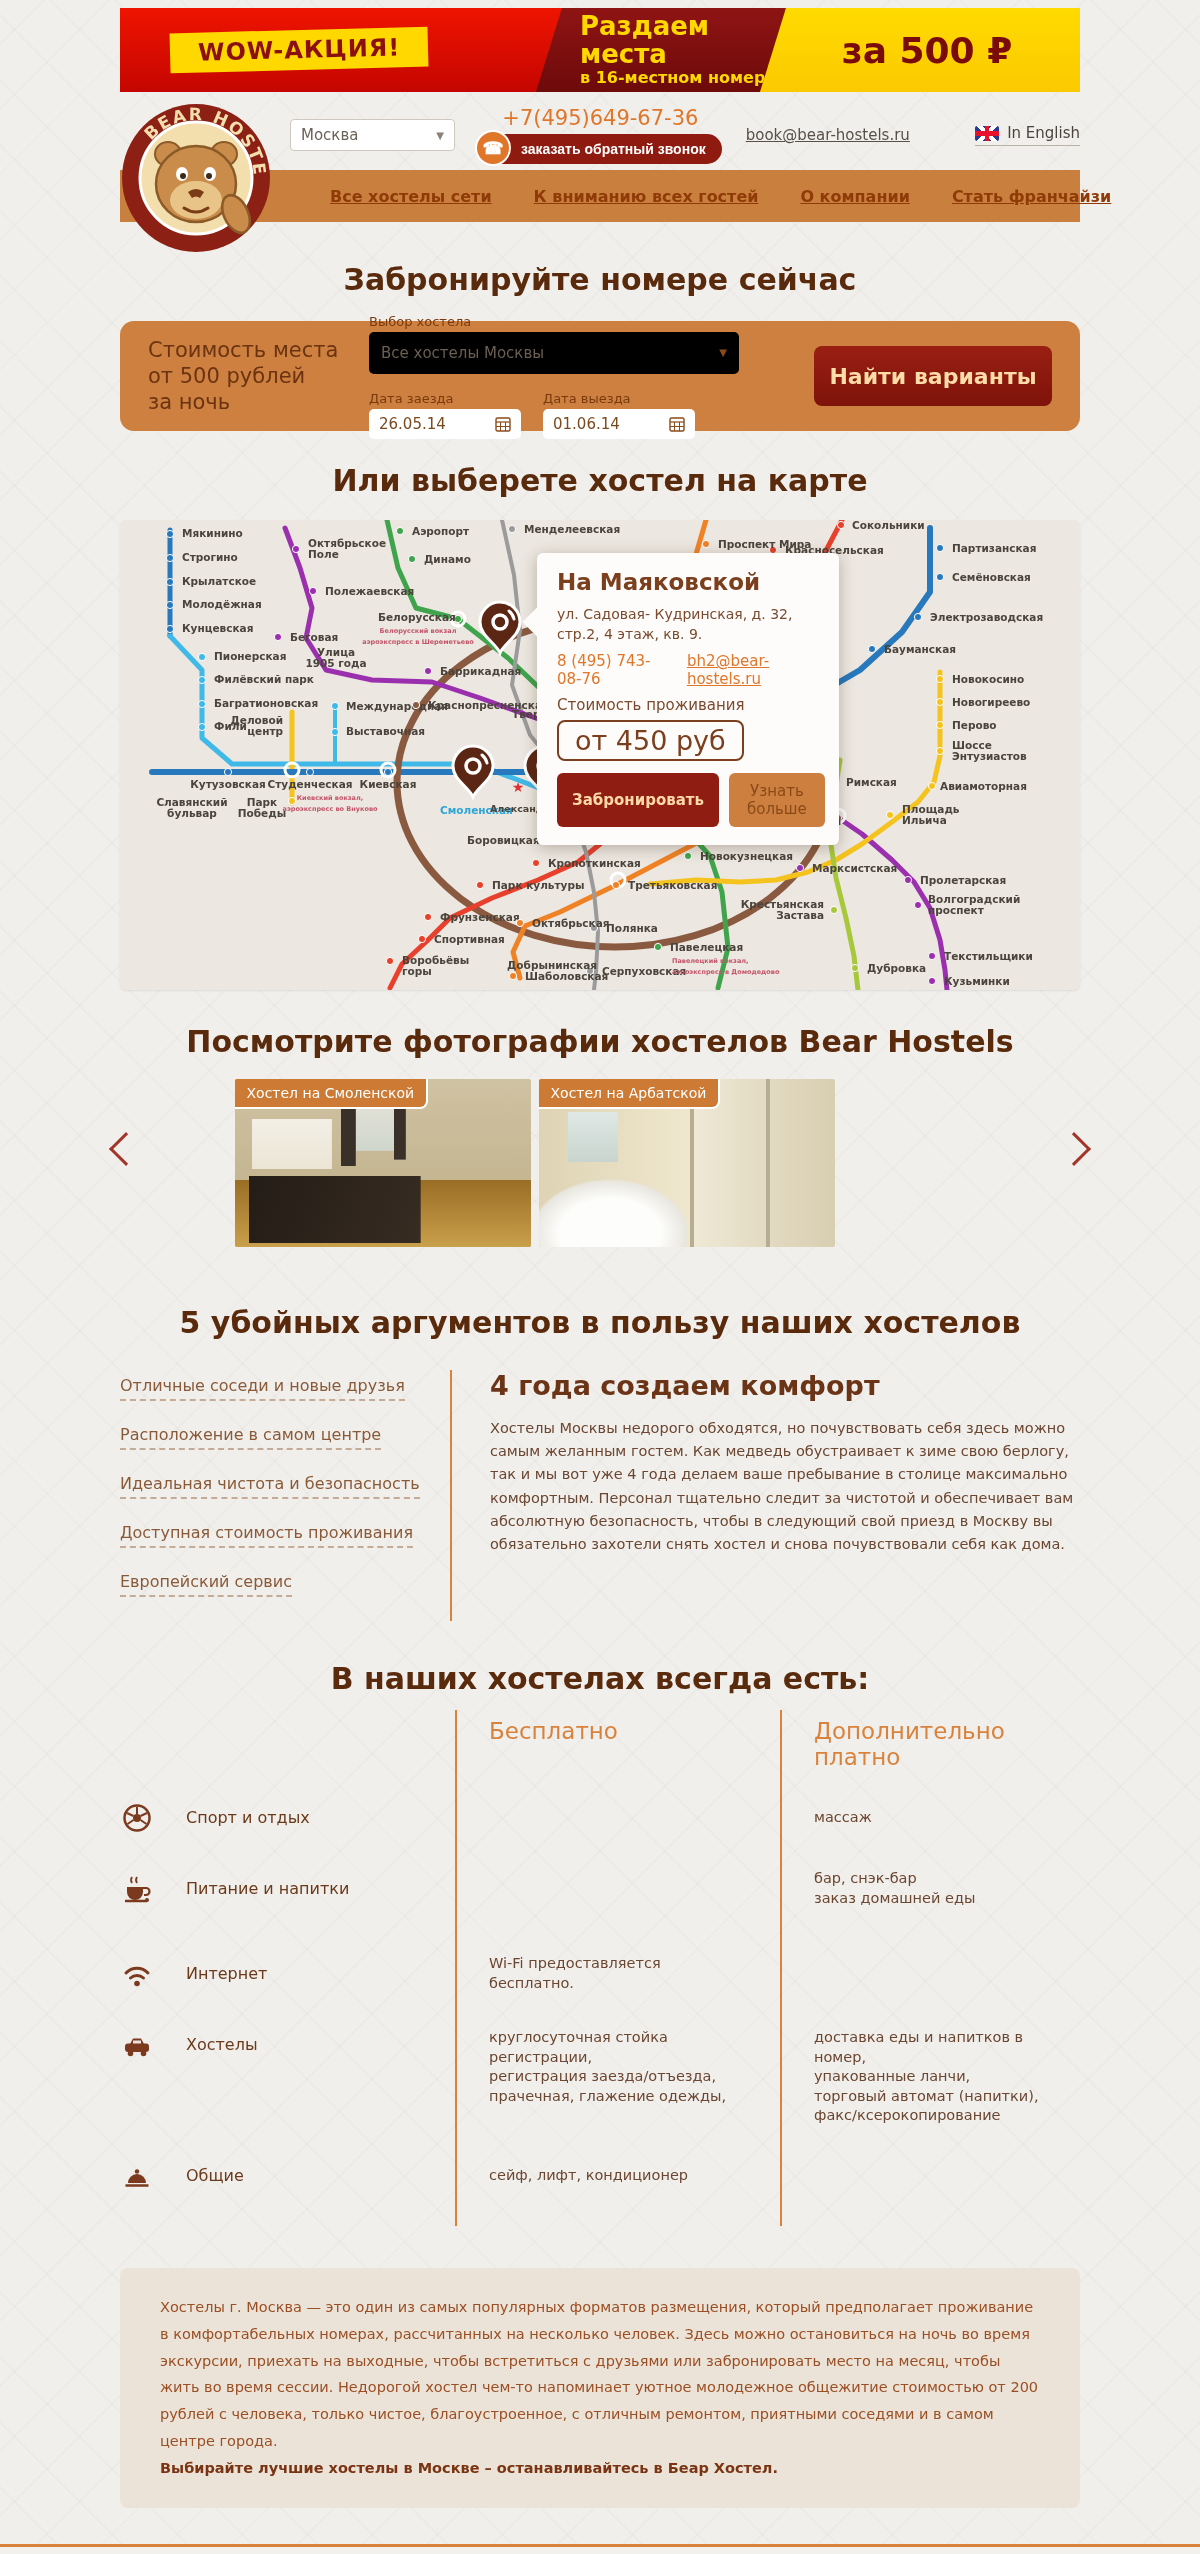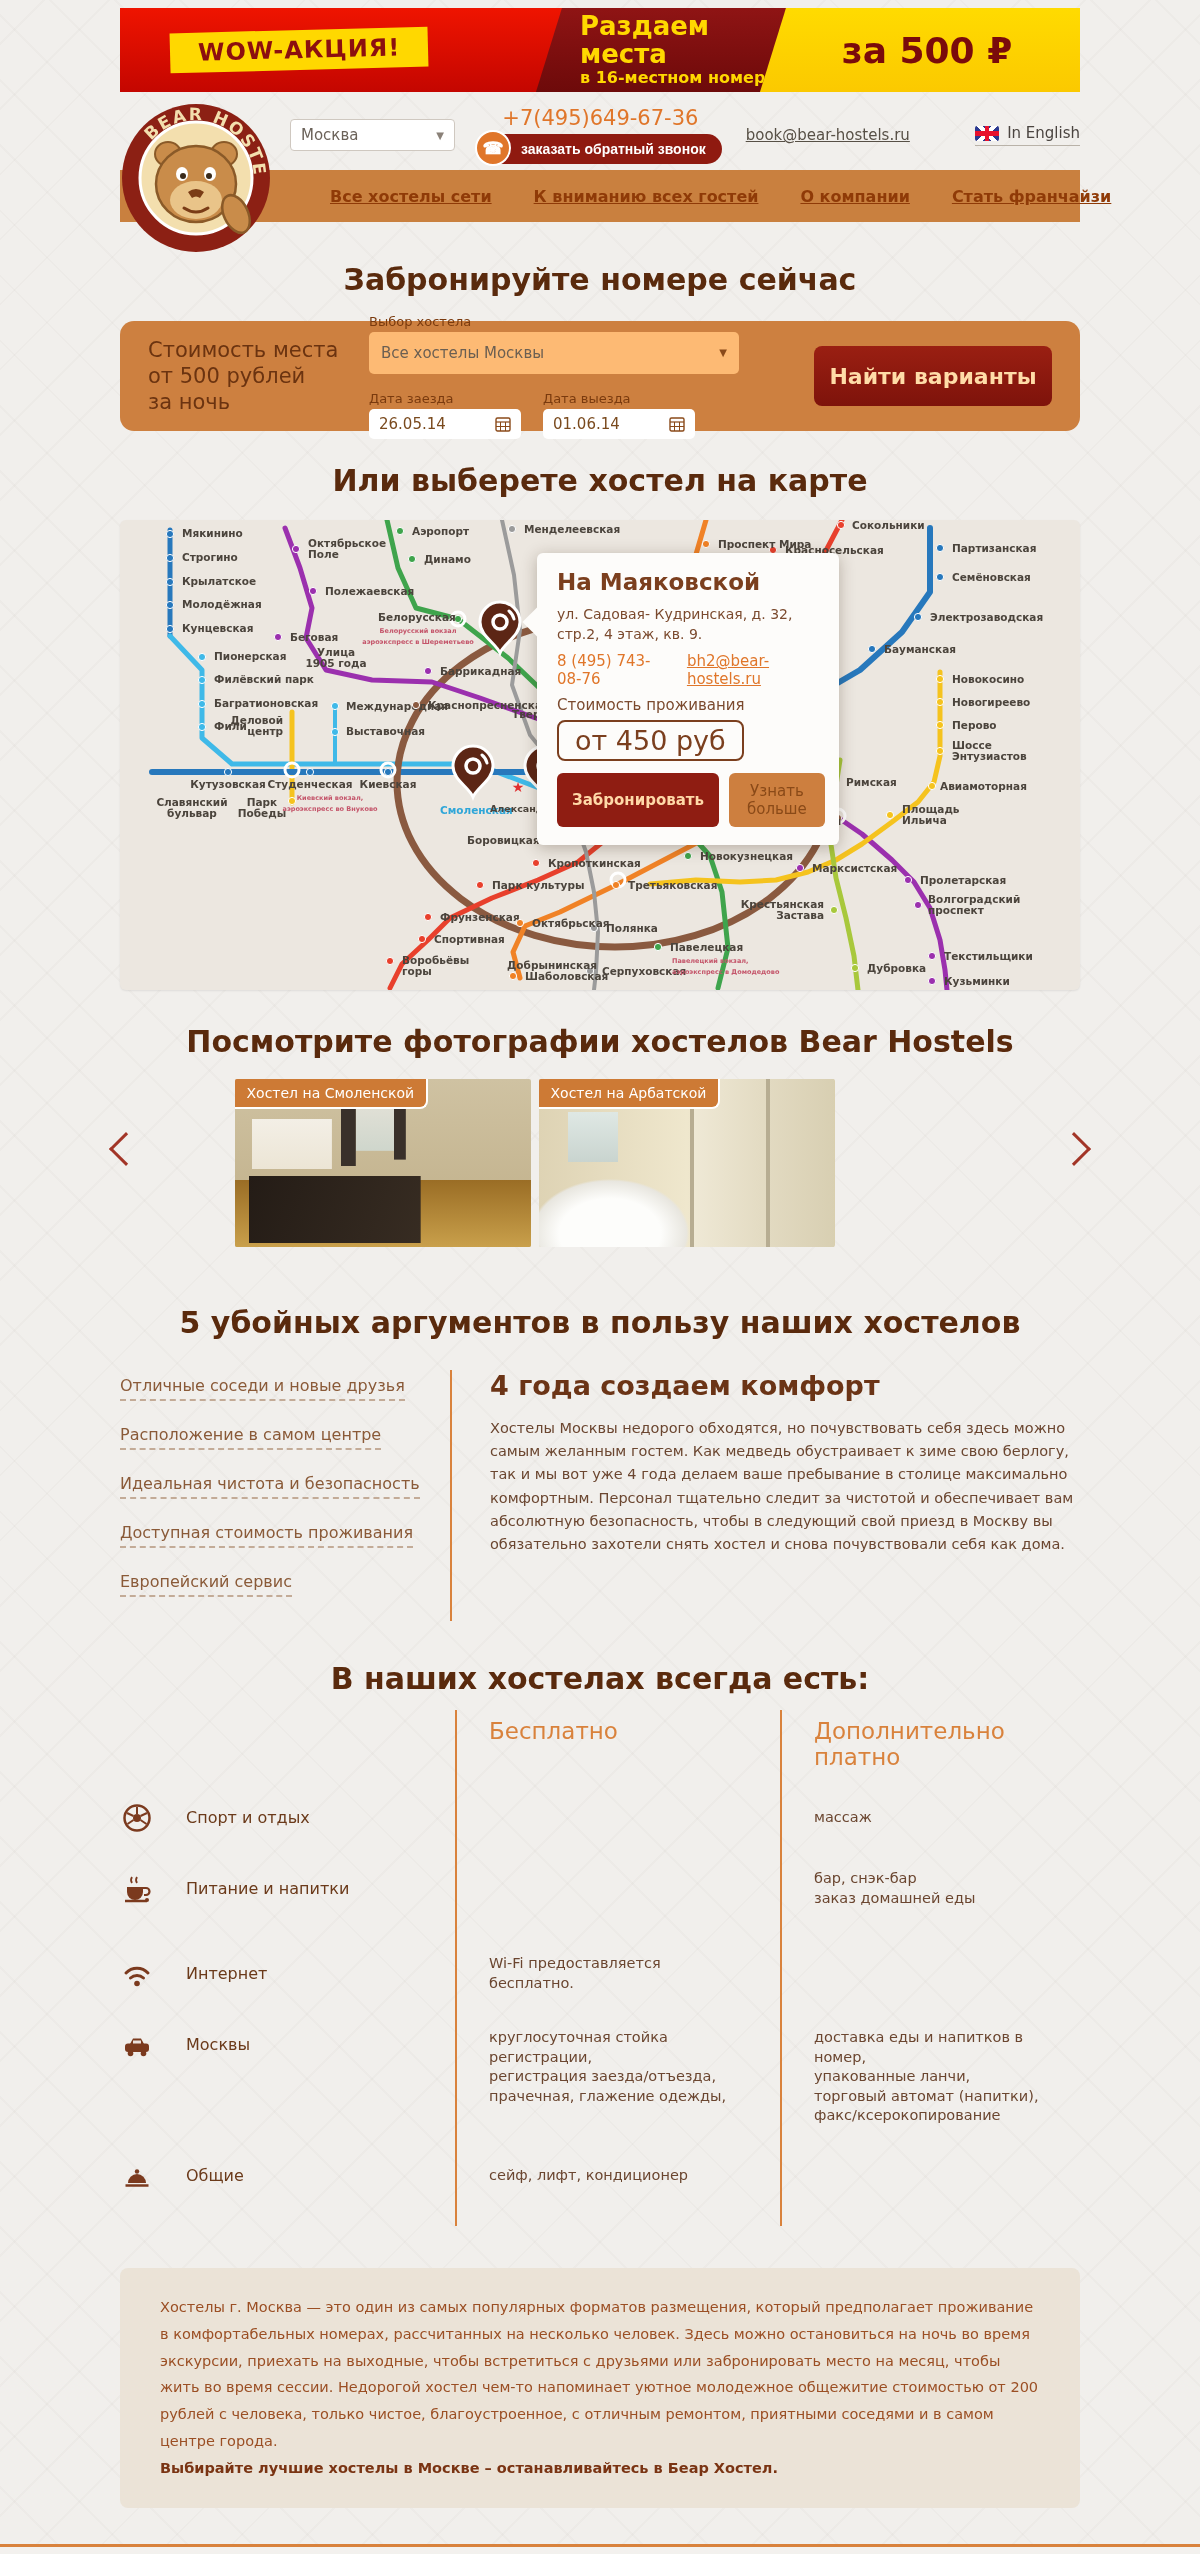--- a/index.html
+++ b/index.html
@@ -50,21 +50,21 @@
 
   
   .sec-title { text-align:center; color:#5a2a0d; font-size:30px; font-weight:bold; }
 
   
   .book-title { margin-top:40px; }
   .book-form { margin-top:24px; background:#cd8040; border-radius:14px; height:110px; display:flex; align-items:center; padding:0 28px; }
   .book-note { width:205px; color:#6b3310; font-size:21px; line-height:1.25; white-space:pre-line; }
   .book-mid { width:395px; margin-left:16px; }
   .form-label { color:#7a3a0e; font-size:13px; margin-bottom:3px; }
-  .hostel-select { width:370px; height:42px; background:#fdba74; border-radius:5px; display:flex; align-items:center; justify-content:space-between; padding:0 12px; color:#6b5f52; font-size:15px; cursor:pointer; }
+  .hostel-select { width:370px; height:42px; background:#000000; border-radius:5px; display:flex; align-items:center; justify-content:space-between; padding:0 12px; color:#6b5f52; font-size:15px; cursor:pointer; }
   .hostel-select .caret { color:#8a4a1a; font-size:10px; }
   .dates-row { display:flex; gap:22px; margin-top:17px; }
   .date-field { width:152px; height:30px; background:#fff; border-radius:5px; display:flex; align-items:center; justify-content:space-between; padding:0 10px; color:#7a4a1e; font-size:15px; cursor:text; }
   .find-btn { margin-left:auto; width:238px; height:60px; background:linear-gradient(180deg,#9a1f12,#7e130b); border:none; border-radius:8px; color:#ffdca8; font-size:22px; font-weight:bold; cursor:pointer; font-family:inherit; }
 
   
   .map-title { margin-top:32px; }
   .map-wrap { margin-top:22px; position:relative; width:960px; height:470px; background:#ece7e0; border-radius:6px; overflow:visible; box-shadow:0 1px 2px rgba(0,0,0,.08); }
   .map-wrap svg { position:absolute; left:20px; top:0; width:920px; height:470px; }
   .map-popup { position:absolute; left:417px; top:33px; width:302px; background:#fdfcfa; border-radius:6px; box-shadow:0 3px 16px rgba(60,40,20,.3); padding:16px 20px 18px 20px; z-index:10; }
@@ -518,21 +518,21 @@
     <div class="amen-cell col3 amen-row-cell r3"></div>
 
     <div class="amen-cell amen-row-cell r4 top"><div class="amen-cat">
       <svg class="amen-icon" width="34" height="34" viewBox="0 0 34 34">
             <path d="M10,16 l3,-5.5 h8 l3,5.5 z" fill="#7b3a1e"></path>
             <rect x="5" y="15.5" width="24" height="8.5" rx="3" fill="#7b3a1e"></rect>
             <rect x="13" y="12.5" width="8" height="3" fill="#fff" opacity="0.85"></rect>
             <circle cx="10.5" cy="25.5" r="2.8" fill="#7b3a1e"></circle>
             <circle cx="23.5" cy="25.5" r="2.8" fill="#7b3a1e"></circle>
           </svg>
-      <span>Москвы</span></div></div>
+      <span>Хостелы</span></div></div>
     <div class="amen-cell col2 amen-row-cell r4 top">круглосуточная стойка
 регистрации,
 регистрация заезда/отъезда,
 прачечная, глажение одежды,</div>
     <div class="amen-cell col3 amen-row-cell r4 top">доставка еды и напитков в номер,
 упакованные ланчи,
 торговый автомат (напитки),
 факс/ксерокопирование</div>
 
     <div class="amen-cell amen-row-cell r5"><div class="amen-cat">

